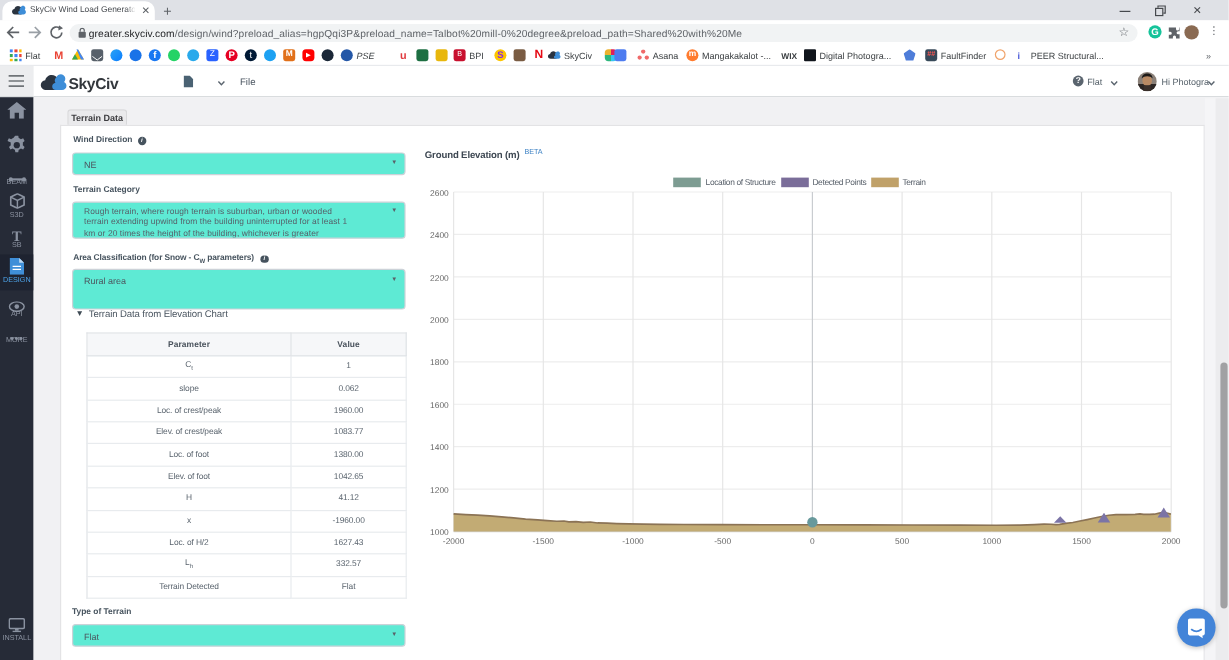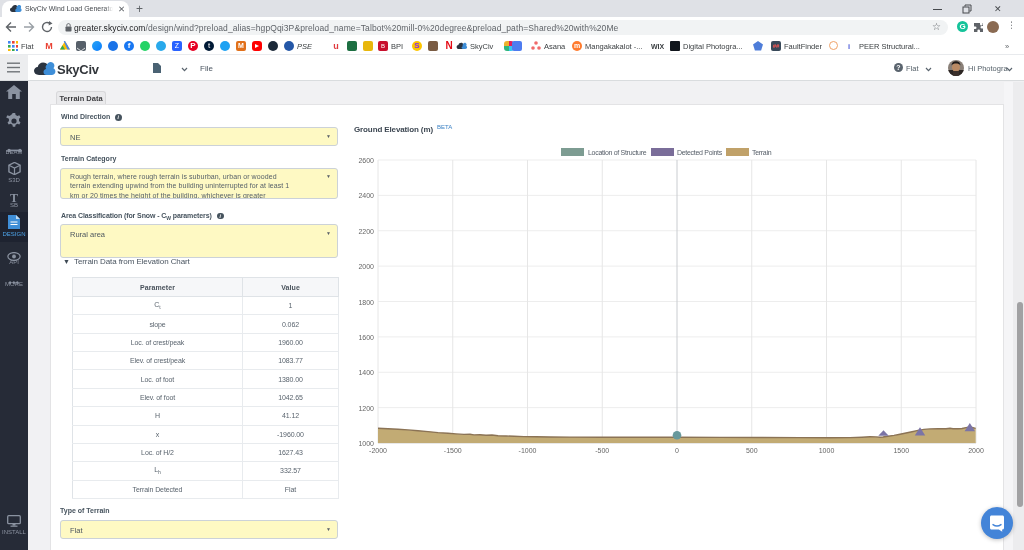--- a/index.html
+++ b/index.html
@@ -28,21 +28,21 @@
 
 
 #appheader { left:28px; top:55px; width:996px; height:26px; background:#fff; border-bottom:1px solid #d9dcde; }
 #burger { left:0; top:55px; width:28px; height:26px; background:#ecedef; border-bottom:1px solid #d9dcde; }
 #sidebar { left:0; top:81px; width:28px; height:469px; background:#262b37; }
 #content { left:28px; top:81px; width:996px; height:469px; background:#f1f1f3; }
 #panel { left:50px; top:104px; width:954px; height:446px; background:#fff; border:1px solid #e3e3e5; border-bottom:none; }
 #ttab { left:56px; top:91px; width:50px; height:13px; background:#eaeaec; border:1px solid #d8d8da; border-bottom:none; border-radius:3px 3px 0 0; font-size:7.5px; font-weight:bold; color:#3d3d40; text-align:center; line-height:13px; white-space:nowrap; }
 
 .lbl { position:absolute; font-size:7px; font-weight:bold; color:#46535e; }
-.sel { position:absolute; left:60px; width:278px; background:#fef9c3; border:1px solid #ccd2d8; border-radius:3px; font-size:7.5px; color:#4c565f; }
+.sel { position:absolute; left:60px; width:278px; background:#5eead4; border:1px solid #ccd2d8; border-radius:3px; font-size:7.5px; color:#4c565f; }
 .caret { position:absolute; color:#5a6068; font-size:5px; }
 .info { position:absolute; width:6.5px; height:6.5px; border-radius:3.5px; background:#46535e; color:#fff; font-size:5px; text-align:center; line-height:6.5px; font-weight:bold; font-style:italic; }
 
 
 #tbl { left:72px; top:277px; width:267px; border-collapse:collapse; }
 #tbl th { background:#f6f7f9; font-size:7px; font-weight:bold; letter-spacing:0.09px; color:#49525c; border:1px solid #dfe3e7; height:19px; }
 #tbl td { font-size:7px; letter-spacing:-0.1px; color:#5a646e; text-align:center; border:1px solid #e8ebee; border-left:1px solid #dfe3e7; height:18.36px; }
 #tbl { border:1px solid #dfe3e7; }
 sub { font-size:0.72em; }
 

